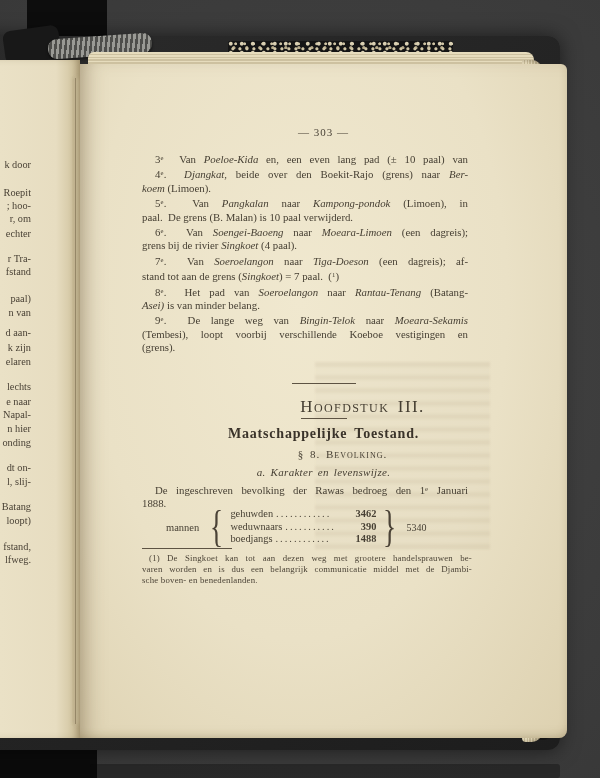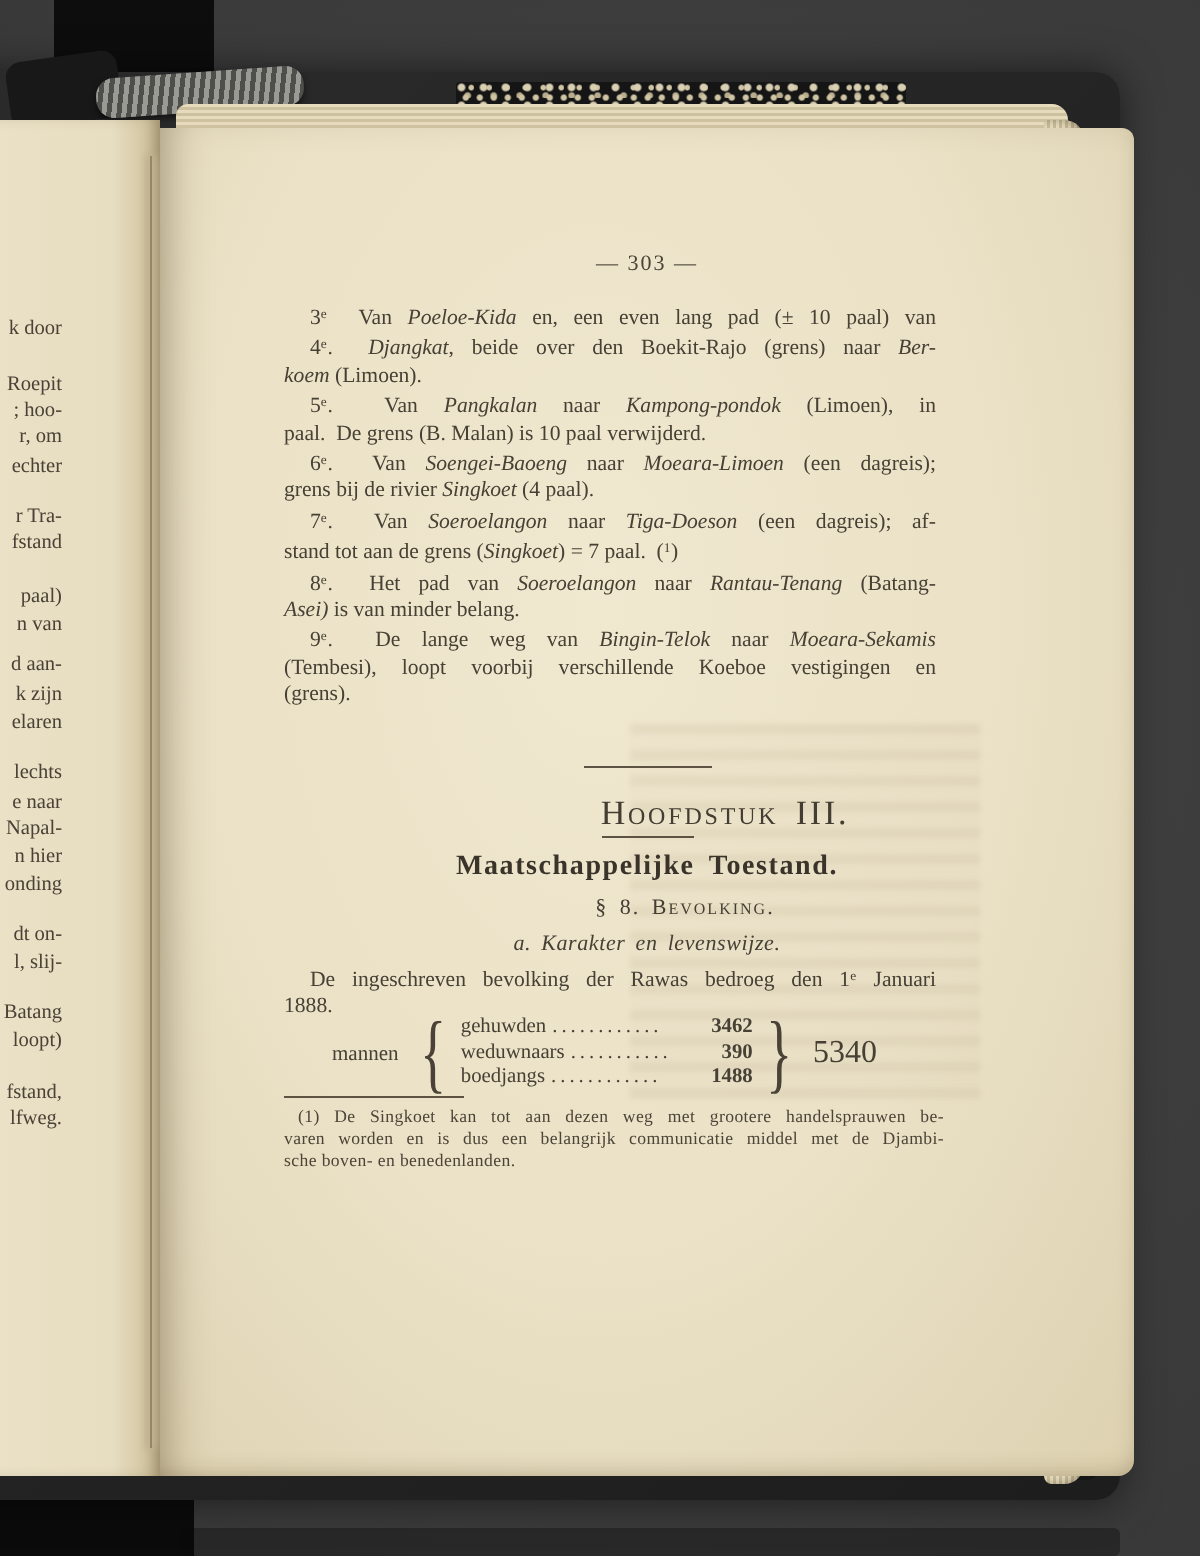--- a/index.html
+++ b/index.html
@@ -102,21 +102,21 @@
   .intro{left:62px;top:418px;width:326px;}
 
   .pop-table{left:86px;top:444px;display:flex;align-items:center;color:#474034;}
   .pt-label{font-size:10.5px;margin-right:7px;}
   .pt-brace{font-size:44px;line-height:38px;font-weight:400;color:#4a4236;transform:scaleX(.62);}
   .pt-rows{width:146px;margin:0 3px;}
   .pt-row{display:flex;align-items:flex-end;font-size:10.4px;line-height:12.4px;}
   .pt-rl{white-space:nowrap;}
   .pt-dots{flex:1;overflow:hidden;white-space:nowrap;letter-spacing:2px;margin:0 3px;}
   .pt-rv{min-width:26px;text-align:right;font-weight:bold;}
-  .pt-total{font-size:16px;margin-left:6px;}
+  .pt-total{font-size:10px;margin-left:6px;}
 
   .fn-rule{left:62px;top:484px;width:90px;height:1px;background:#5d5343;}
   .footnote{left:62px;top:489px;width:330px;}
   .fn{font-size:8.8px;line-height:10.9px;color:#4c4437;text-align:left;letter-spacing:.2px;}
 </style>
 </head>
 <body>
 
 <div class="abs backdrop-top"></div>
 <div class="abs backdrop-bottom"></div>

